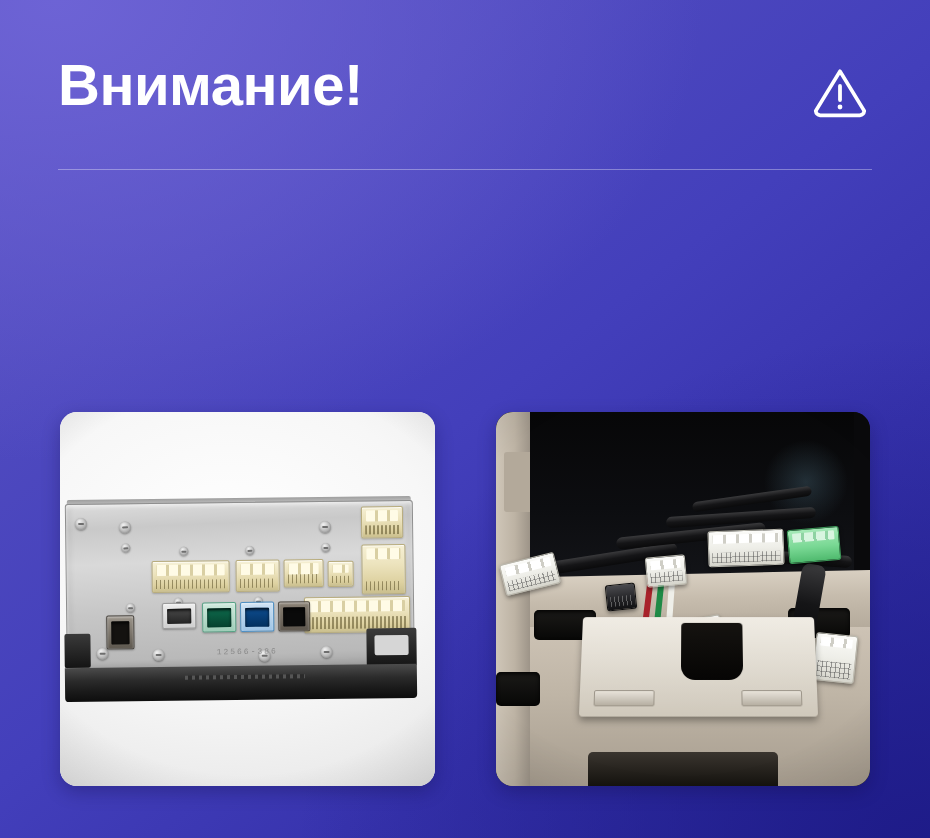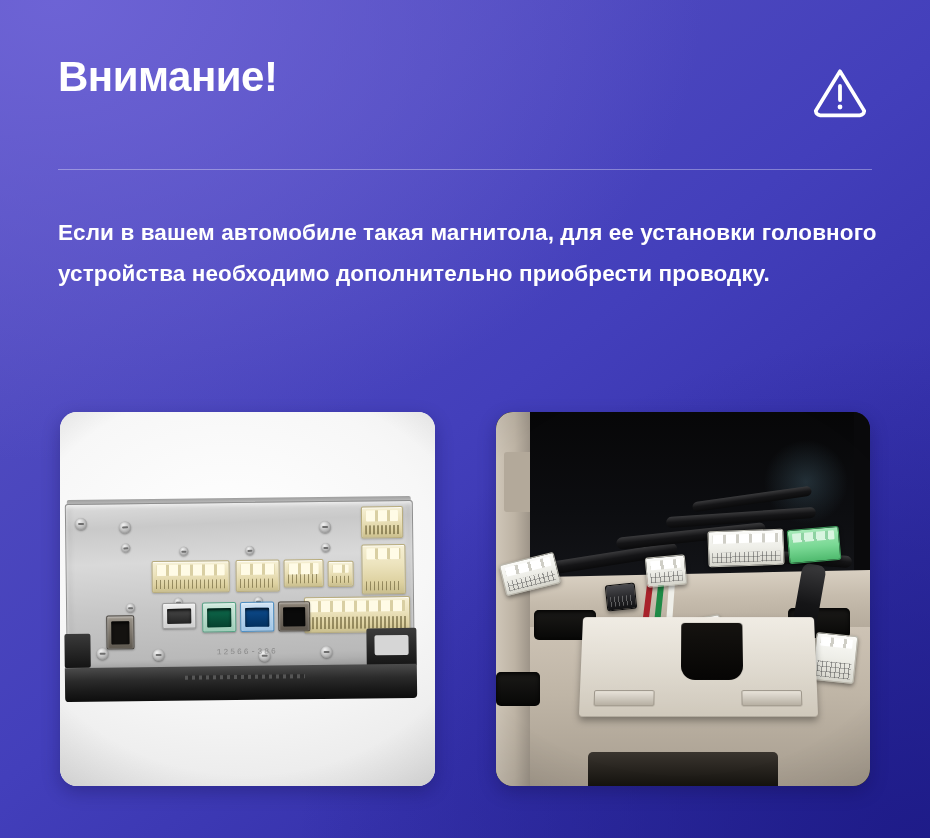--- a/index.html
+++ b/index.html
@@ -18,21 +18,21 @@
       linear-gradient(142deg, #5a53c2 0%, #4f4abf 26%, #433fbb 50%, #3733ad 72%, #2b2a9c 100%);
     overflow:hidden;
   }
 
   
   .header {
     position:absolute; left:0; top:0; width:930px; height:170px;
   }
   .title {
     position:absolute; left:58px; top:56px;
-    font-size:42px; font-weight:700; color:#ffffff;
+    font-size:58px; font-weight:700; color:#ffffff;
     letter-spacing:-0.5px; line-height:1;
     white-space:nowrap;
   }
   .warn-icon {
     position:absolute; left:812px; top:66px;
     width:56px; height:52px;
   }
   .warn-icon svg { display:block; width:56px; height:52px; }
 
   .divider {
@@ -271,21 +271,20 @@
       <svg viewBox="0 0 56 52" xmlns="http://www.w3.org/2000/svg">
         <path d="M28 5.2 L52.3 45.0 A5.2 5.2 0 0 1 47.8 49.4 L8.2 49.4 A5.2 5.2 0 0 1 3.7 45.0 Z" fill="none" stroke="#ffffff" stroke-width="3.6" stroke-linejoin="round" stroke-linecap="round"></path>
         <line x1="28" y1="20" x2="28" y2="34" stroke="#ffffff" stroke-width="3.8" stroke-linecap="round"></line>
         <circle cx="28" cy="41" r="2.4" fill="#ffffff"></circle>
       </svg>
     </div>
   </div>
 
   <div class="divider"></div>
 
-  <div class="body-copy">Если в вашем автомобиле такая магнитола, для ее установки головного устройства необходимо дополнительно приобрести проводку.</div>
 
   <div class="cards">
 
     <div class="card card-left">
       <div class="photo">
         <div class="hu-bg"></div>
 
         <div class="hu-body">
           <div class="hu-top-lip"></div>
           <div class="hu-plate"></div>

